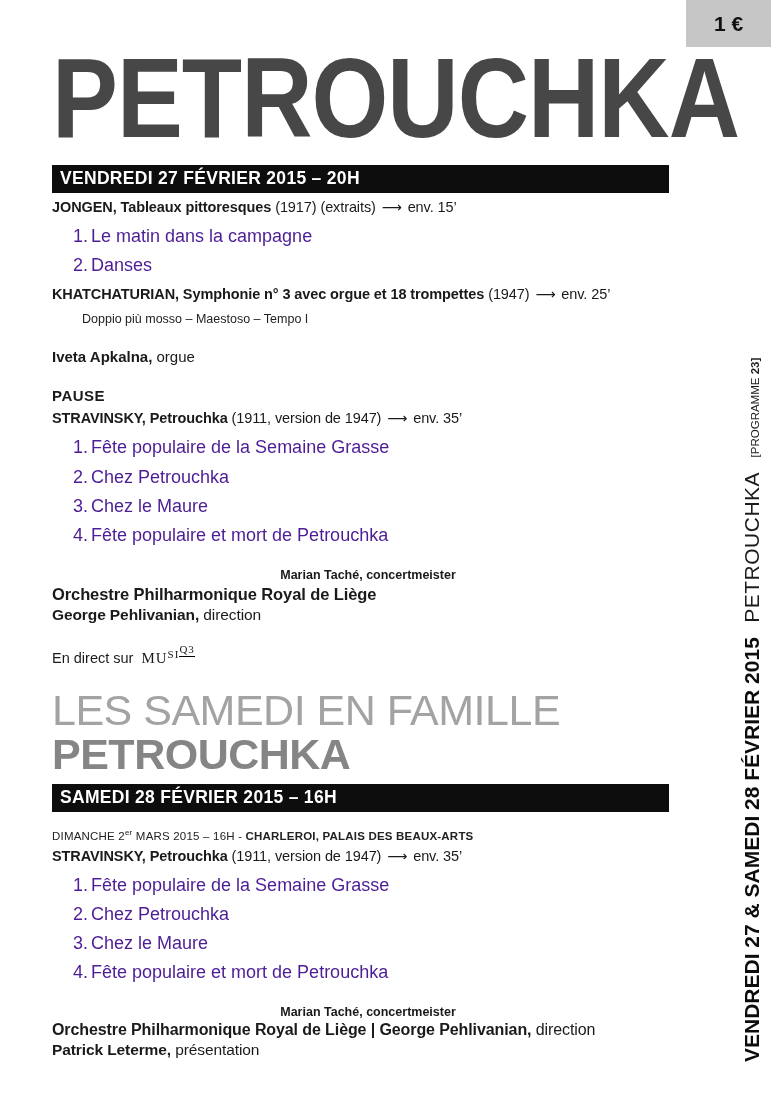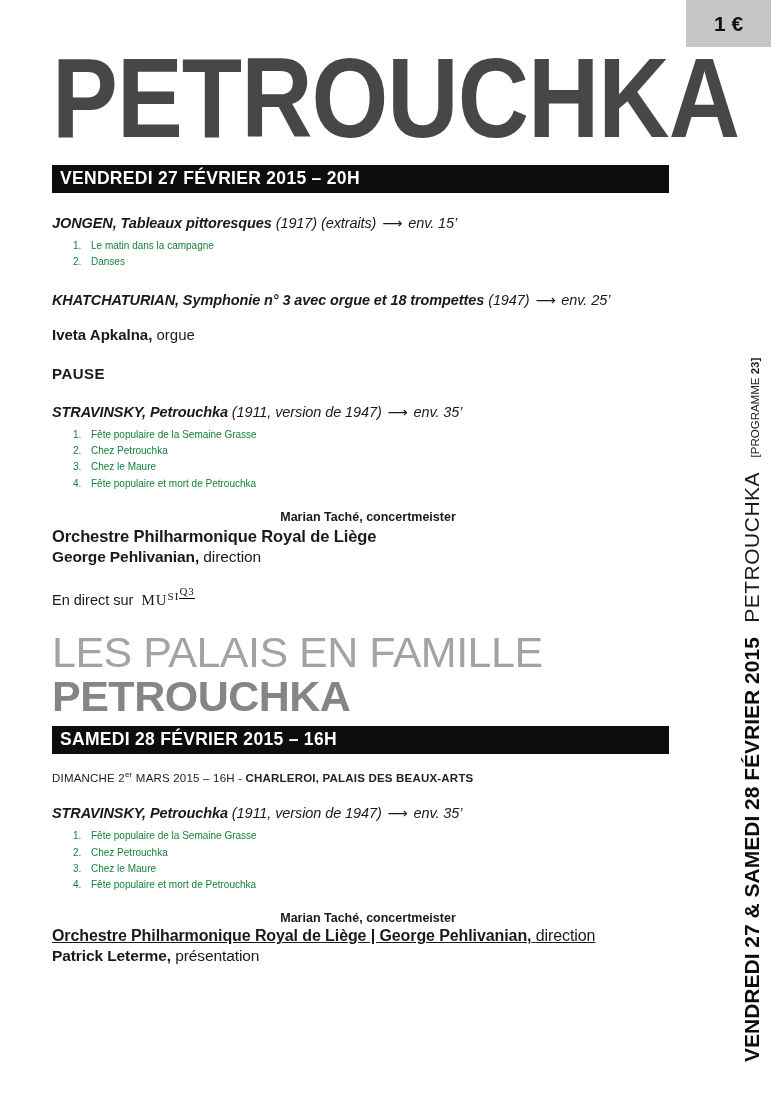--- a/index.html
+++ b/index.html
@@ -23,38 +23,38 @@
     transform:scale(0.94,1.08); transform-origin:left top;
   }
 
   .banner {
     margin-top:22px; width:617px; background:var(--banner-bg,#0d0d0d);
     color:var(--banner-text,#ffffff); font-weight:bold; font-size:17.5px;
     letter-spacing:0.3px; padding:3px 8px 4px 8px; white-space:nowrap;
   }
   .banner.second { margin-top:8px; }
 
-  .work { margin-top:22px; font-size:14.5px; letter-spacing:-0.1px; white-space:nowrap;font-style:italic; }
+  .work { margin-top:6px; font-size:14.5px; letter-spacing:-0.1px; white-space:nowrap; }
   .work strong { font-weight:bold; }
   .work .arrow { font-size:14px; padding:0 2px; }
 
   ol.movements { list-style:none; counter-reset:mv; margin:7px 0 0 0; padding-left:21px; }
-  ol.movements li { counter-increment:mv; font-size:10px; line-height:1.62; color:#15803d; }
+  ol.movements li { counter-increment:mv; font-size:18px; line-height:1.62; color:#4c1d95; }
   ol.movements li::before { content:counter(mv) "."; display:inline-block; width:18px; }
 
   .tempo { margin:7px 0 0 30px; font-size:12.5px; line-height:1.72; color:#222; }
 
   .soloist { margin-top:18px; font-size:15px; }
   .pause   { margin-top:22px; font-size:15px; font-weight:bold; letter-spacing:0.5px; }
 
   .credits { margin-top:18px; }
   .credit-small { font-size:12.5px; font-weight:bold;text-align:center; }
   .credit-orchestra { font-size:16.5px; font-weight:bold; margin-top:3px; letter-spacing:-0.1px; }
   .credit-line { font-size:15.5px; margin-top:2px; white-space:nowrap; letter-spacing:-0.1px; }
-  .credit-line.big { font-size:16px;text-decoration:underline; }
+  .credit-line.big { font-size:16px; }
   .credit-line strong { font-weight:bold; }
 
   .broadcast { margin-top:26px; font-size:14.5px; }
   .logo-serif { font-family:"Liberation Serif","DejaVu Serif",serif; letter-spacing:1px; margin-left:4px; }
   .logo-mu { font-size:15px; }
   .logo-si { font-size:11px; position:relative; top:-5px; }
   .logo-q3 { font-size:11px; position:relative; top:-10px; border-bottom:1.5px solid #000; padding-bottom:1px; }
 
   .family-light { margin-top:22px; font-size:43px; font-weight:400; line-height:1.02;
                   color:var(--family-light,#a3a3a3); letter-spacing:-0.5px; }
@@ -109,20 +109,21 @@
       <li>Danses</li>
     </ol>
 
     <p class="work">
       <strong>KHATCHATURIAN, Symphonie n° 3 avec orgue et 18 trompettes</strong>
       <span>(1947)</span>
       <span class="arrow">⟶</span>
       <span>env. 25’</span>
     </p>
     <div class="tempo">
+      <div>Doppio più mosso – Maestoso – Tempo I</div>
     </div>
 
     <p class="soloist">
       <strong>Iveta Apkalna,</strong>
       <span>orgue</span>
     </p>
 
     <p class="pause">PAUSE</p>
 
     <p class="work">
@@ -145,21 +146,21 @@
         <strong>George Pehlivanian,</strong>
         <span>direction</span>
       </p>
     </div>
 
     <p class="broadcast">
       <span>En direct sur</span>
       <span class="logo-serif"><span class="logo-mu">MU</span><span class="logo-si">SI</span><span class="logo-q3">Q3</span></span>
     </p>
 
-    <h2 class="family-light">LES PALAIS EN FAMILLE</h2>
+    <h2 class="family-light">LES SAMEDI EN FAMILLE</h2>
     <h2 class="family-bold">PETROUCHKA</h2>
 
     <div class="banner second">SAMEDI 28 FÉVRIER 2015 – 16H</div>
 
     <p class="extra-date"><span>DIMANCHE 2</span><sup>er</sup><span> MARS 2015 – 16H -</span>
       <strong>CHARLEROI, PALAIS DES BEAUX-ARTS</strong>
     </p>
 
     <p class="work">
       <strong>STRAVINSKY, Petrouchka</strong>

